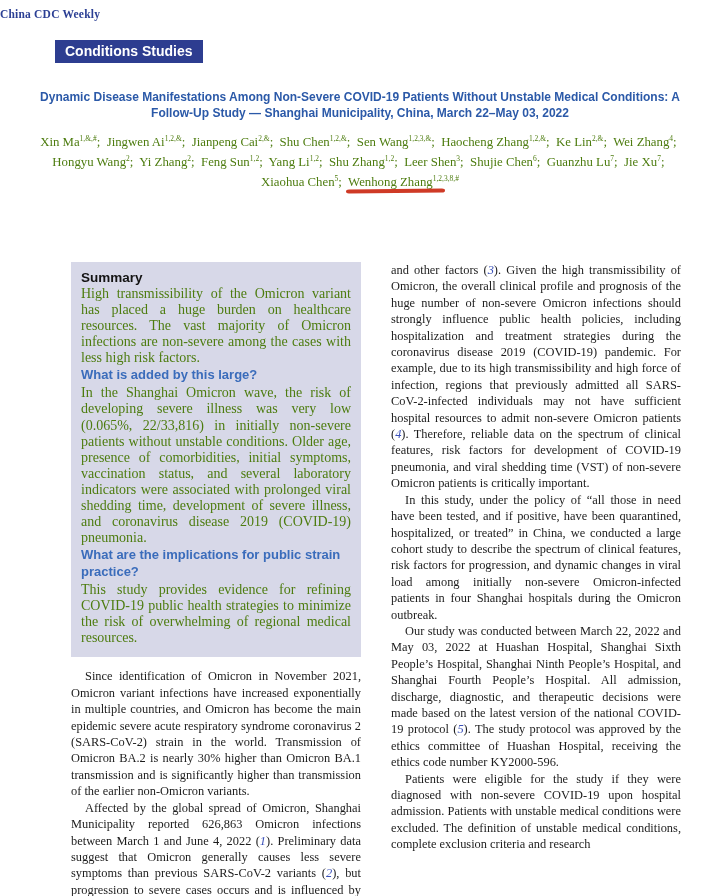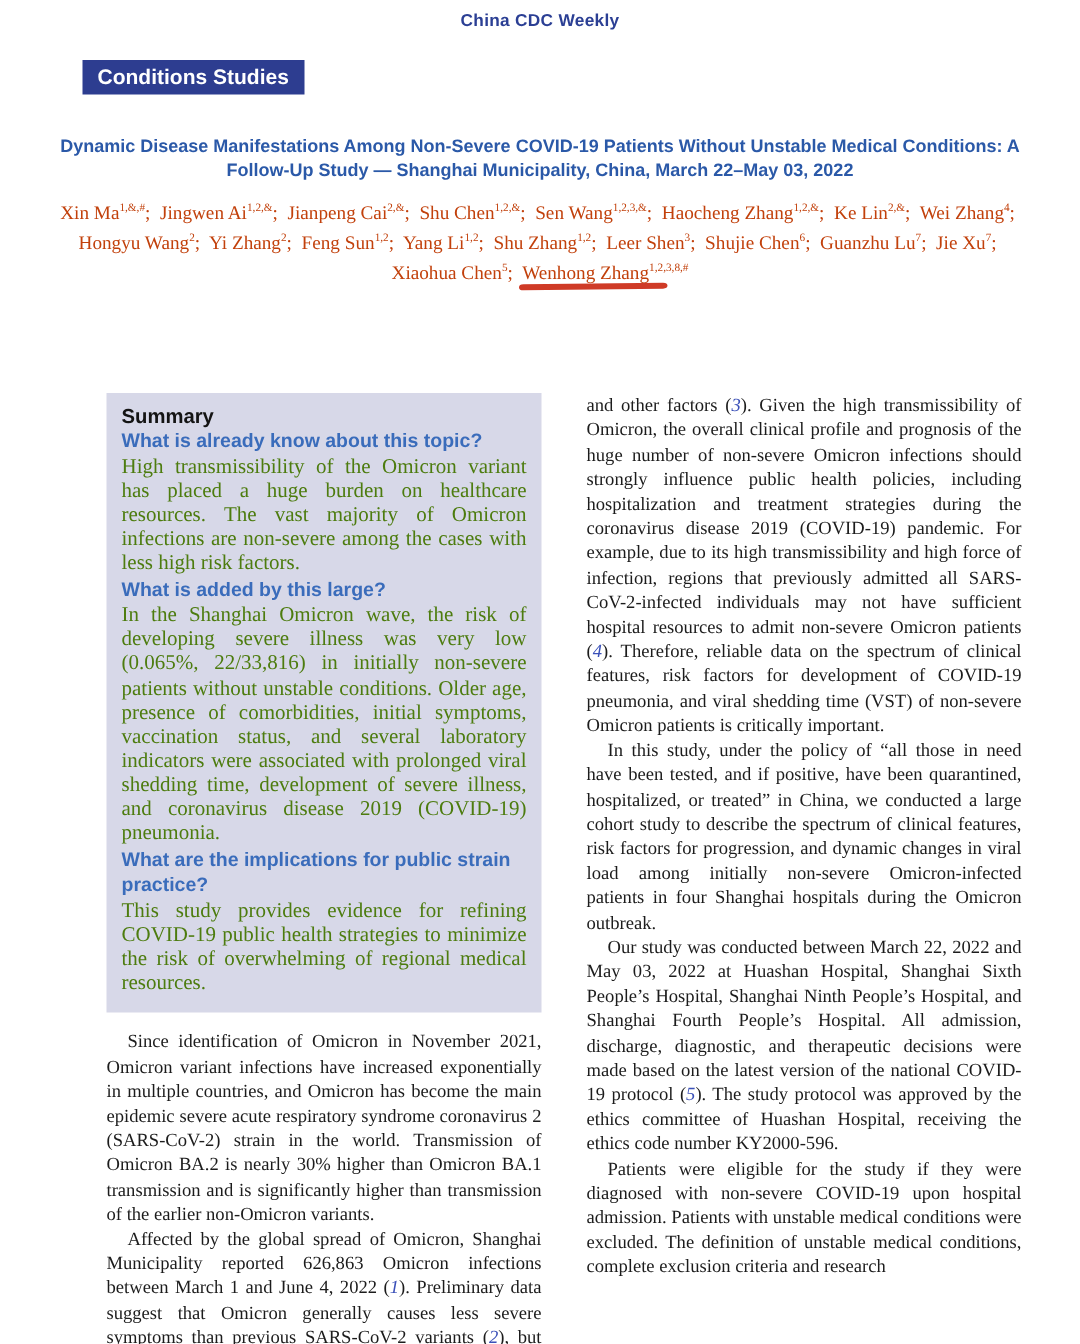--- a/index.html
+++ b/index.html
@@ -10,22 +10,22 @@
     position: relative;
     width: 720px; height: 896px;
     background: #ffffff;
     font-family: "Liberation Serif", "DejaVu Serif", serif;
     color: #1c1c1c;
     overflow: hidden;
   }
 
   .journal-header {
     padding-top: 8px;
-    text-align: center;
-    font-family: Liberation Sans, sans-serif;
+    text-align: left;
+    font-family: Liberation Serif, serif;
     font-size: 11.5px;
     font-weight: 600;
     letter-spacing: 0.2px;
     color: #2b3f94;
   }
 
   .badge {
     position: absolute;
     left: 55px; top: 40px;
     background: #2d3d90;
@@ -45,21 +45,21 @@
     line-height: 1.33;
     color: #2b59a8;
   }
 
   .authors {
     margin: 10px auto 0;
     padding: 0 38px;
     text-align: center;
     font-size: 12.8px;
     line-height: 1.58;
-    color: #c2410c;
+    color: #4d7c0f;
   }
   .authors sup { font-size: 7.5px; line-height: 0; }
   .author { white-space: normal; }
   .underlined { position: relative; white-space: nowrap; }
   .underlined::after {
     content: "";
     position: absolute;
     left: -2px; right: 14px; bottom: -4px;
     height: 4px;
     background: #cf3a26;
@@ -132,21 +132,20 @@
 
   <div class="authors"><span class="author">Xin Ma<sup>1,&amp;,#</sup></span>;&nbsp; <span class="author">Jingwen Ai<sup>1,2,&amp;</sup></span>;&nbsp; <span class="author">Jianpeng Cai<sup>2,&amp;</sup></span>;&nbsp; <span class="author">Shu Chen<sup>1,2,&amp;</sup></span>;&nbsp; <span class="author">Sen Wang<sup>1,2,3,&amp;</sup></span>;&nbsp; <span class="author">Haocheng Zhang<sup>1,2,&amp;</sup></span>;&nbsp; <span class="author">Ke Lin<sup>2,&amp;</sup></span>;&nbsp; <span class="author">Wei Zhang<sup>4</sup></span>;&nbsp; <span class="author">Hongyu Wang<sup>2</sup></span>;&nbsp; <span class="author">Yi Zhang<sup>2</sup></span>;&nbsp; <span class="author">Feng Sun<sup>1,2</sup></span>;&nbsp; <span class="author">Yang Li<sup>1,2</sup></span>;&nbsp; <span class="author">Shu Zhang<sup>1,2</sup></span>;&nbsp; <span class="author">Leer Shen<sup>3</sup></span>;&nbsp; <span class="author">Shujie Chen<sup>6</sup></span>;&nbsp; <span class="author">Guanzhu Lu<sup>7</sup></span>;&nbsp; <span class="author">Jie Xu<sup>7</sup></span>;&nbsp; <span class="author">Xiaohua Chen<sup>5</sup></span>;&nbsp; <span class="author underlined">Wenhong Zhang<sup>1,2,3,8,#</sup></span></div>
 
   <div class="columns">
 
     <div class="col">
 
       <div class="summary-box">
         <div class="summary-title">Summary</div>
 
-        <div class="q">What is already know about this topic?</div>
         <p class="a">High transmissibility of the Omicron variant has placed a huge burden on healthcare resources. The vast majority of Omicron infections are non-severe among the cases with less high risk factors.</p>
 
         <div class="q">What is added by this large?</div>
         <p class="a">In the Shanghai Omicron wave, the risk of developing severe illness was very low (0.065%, 22/33,816) in initially non-severe patients without unstable conditions. Older age, presence of comorbidities, initial symptoms, vaccination status, and several laboratory indicators were associated with prolonged viral shedding time, development of severe illness, and coronavirus disease 2019 (COVID-19) pneumonia.</p>
 
         <div class="q">What are the implications for public strain practice?</div>
         <p class="a">This study provides evidence for refining COVID-19 public health strategies to minimize the risk of overwhelming of regional medical resources.</p>
       </div>
 
       <p class="body-par indent">Since identification of Omicron in November 2021, Omicron variant infections have increased exponentially in multiple countries, and Omicron has become the main epidemic severe acute respiratory syndrome coronavirus 2 (SARS-CoV-2) strain in the world. Transmission of Omicron BA.2 is nearly 30% higher than Omicron BA.1 transmission and is significantly higher than transmission of the earlier non-Omicron variants.</p>

